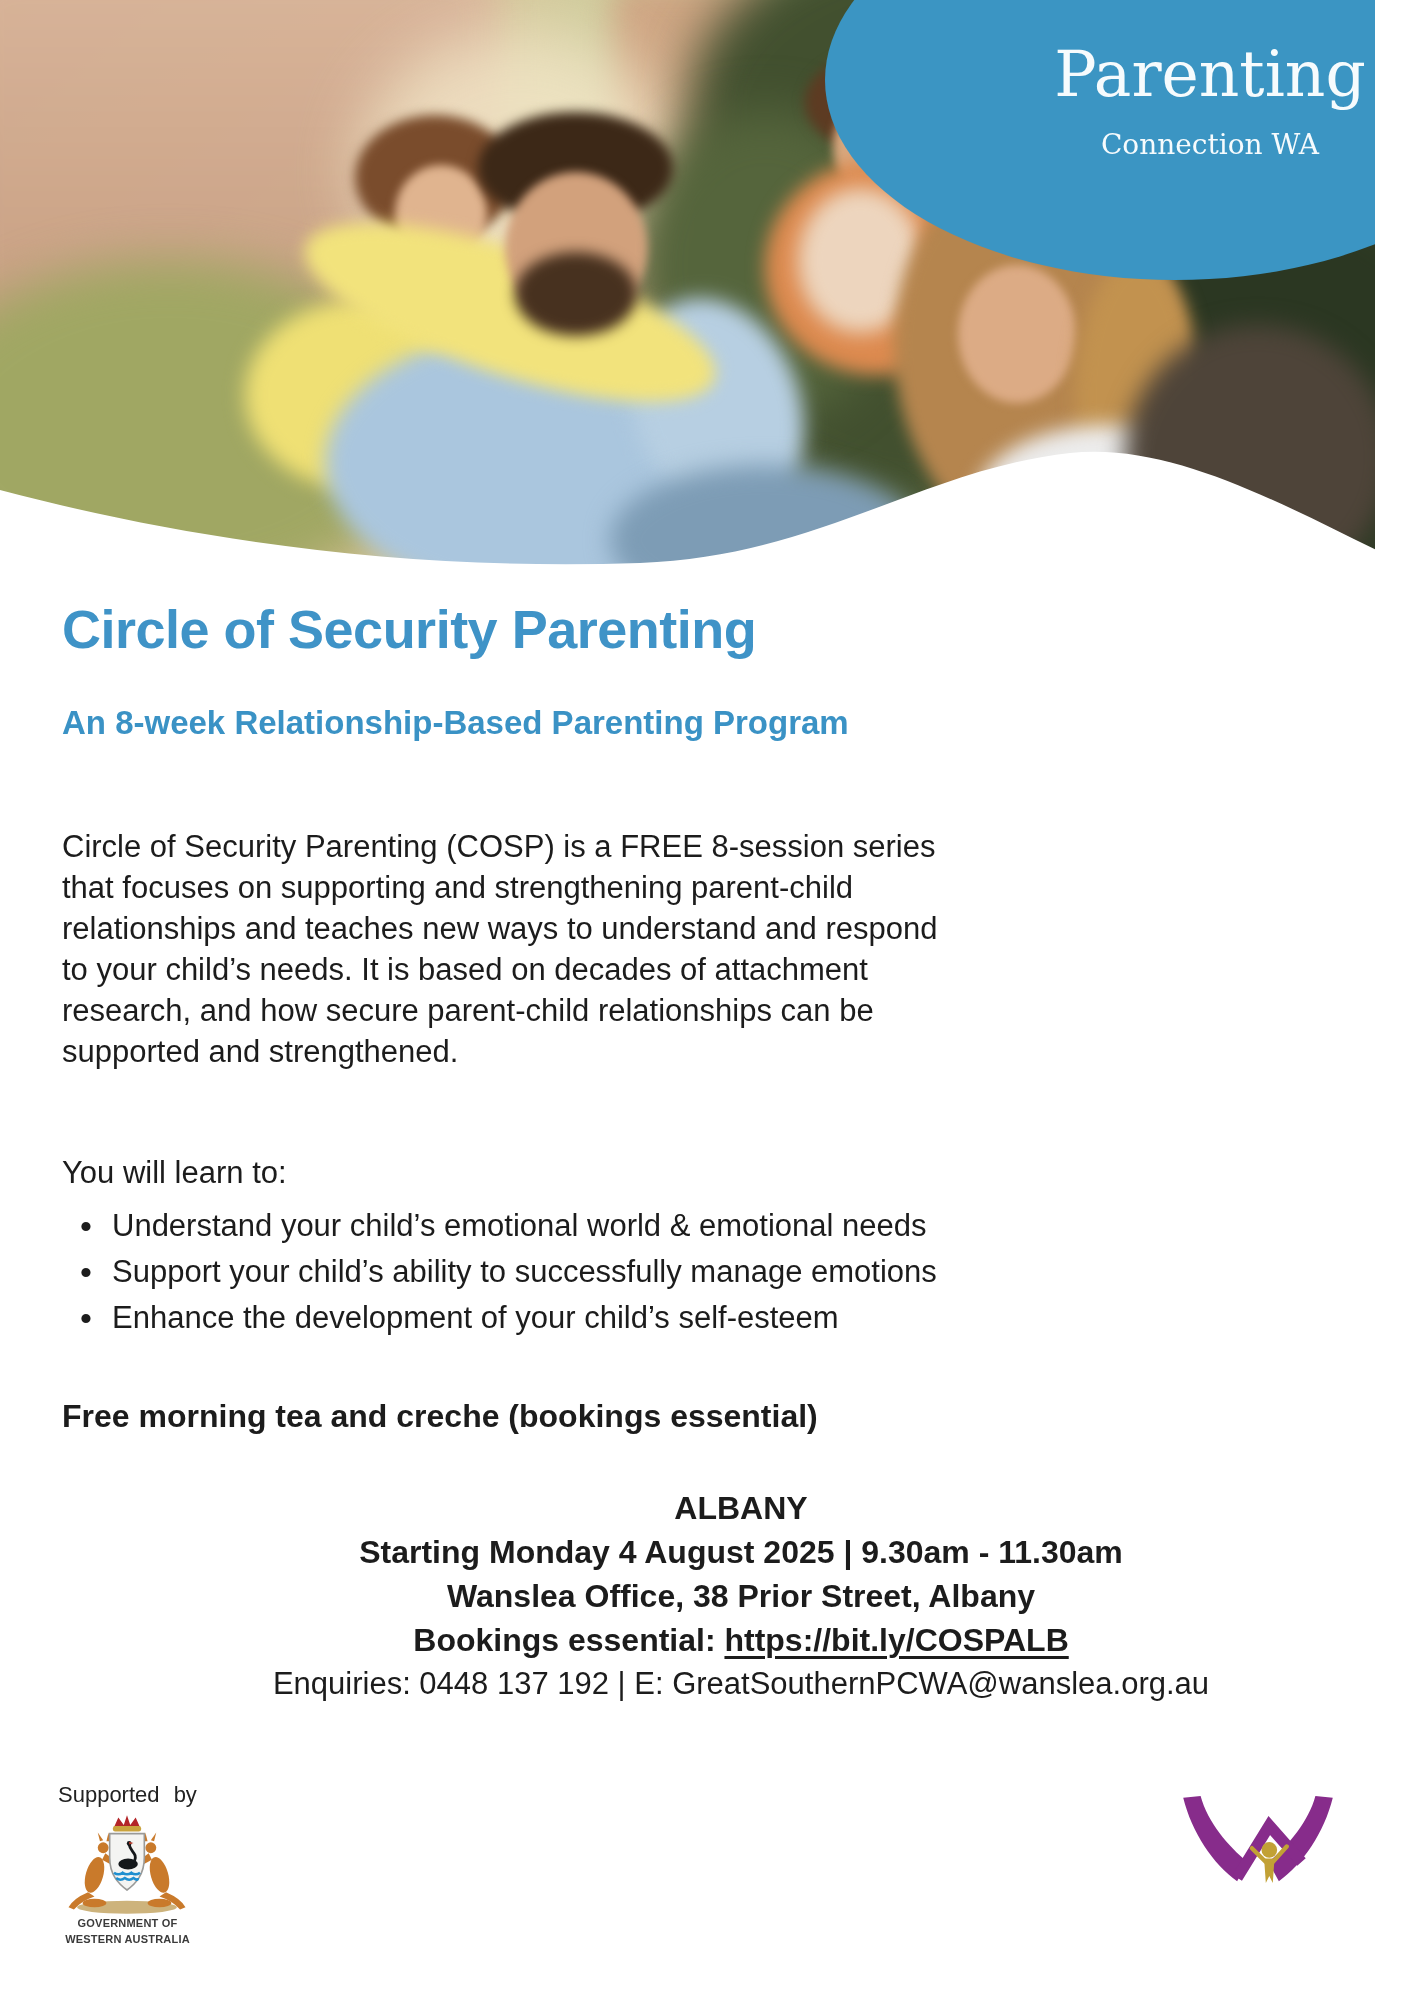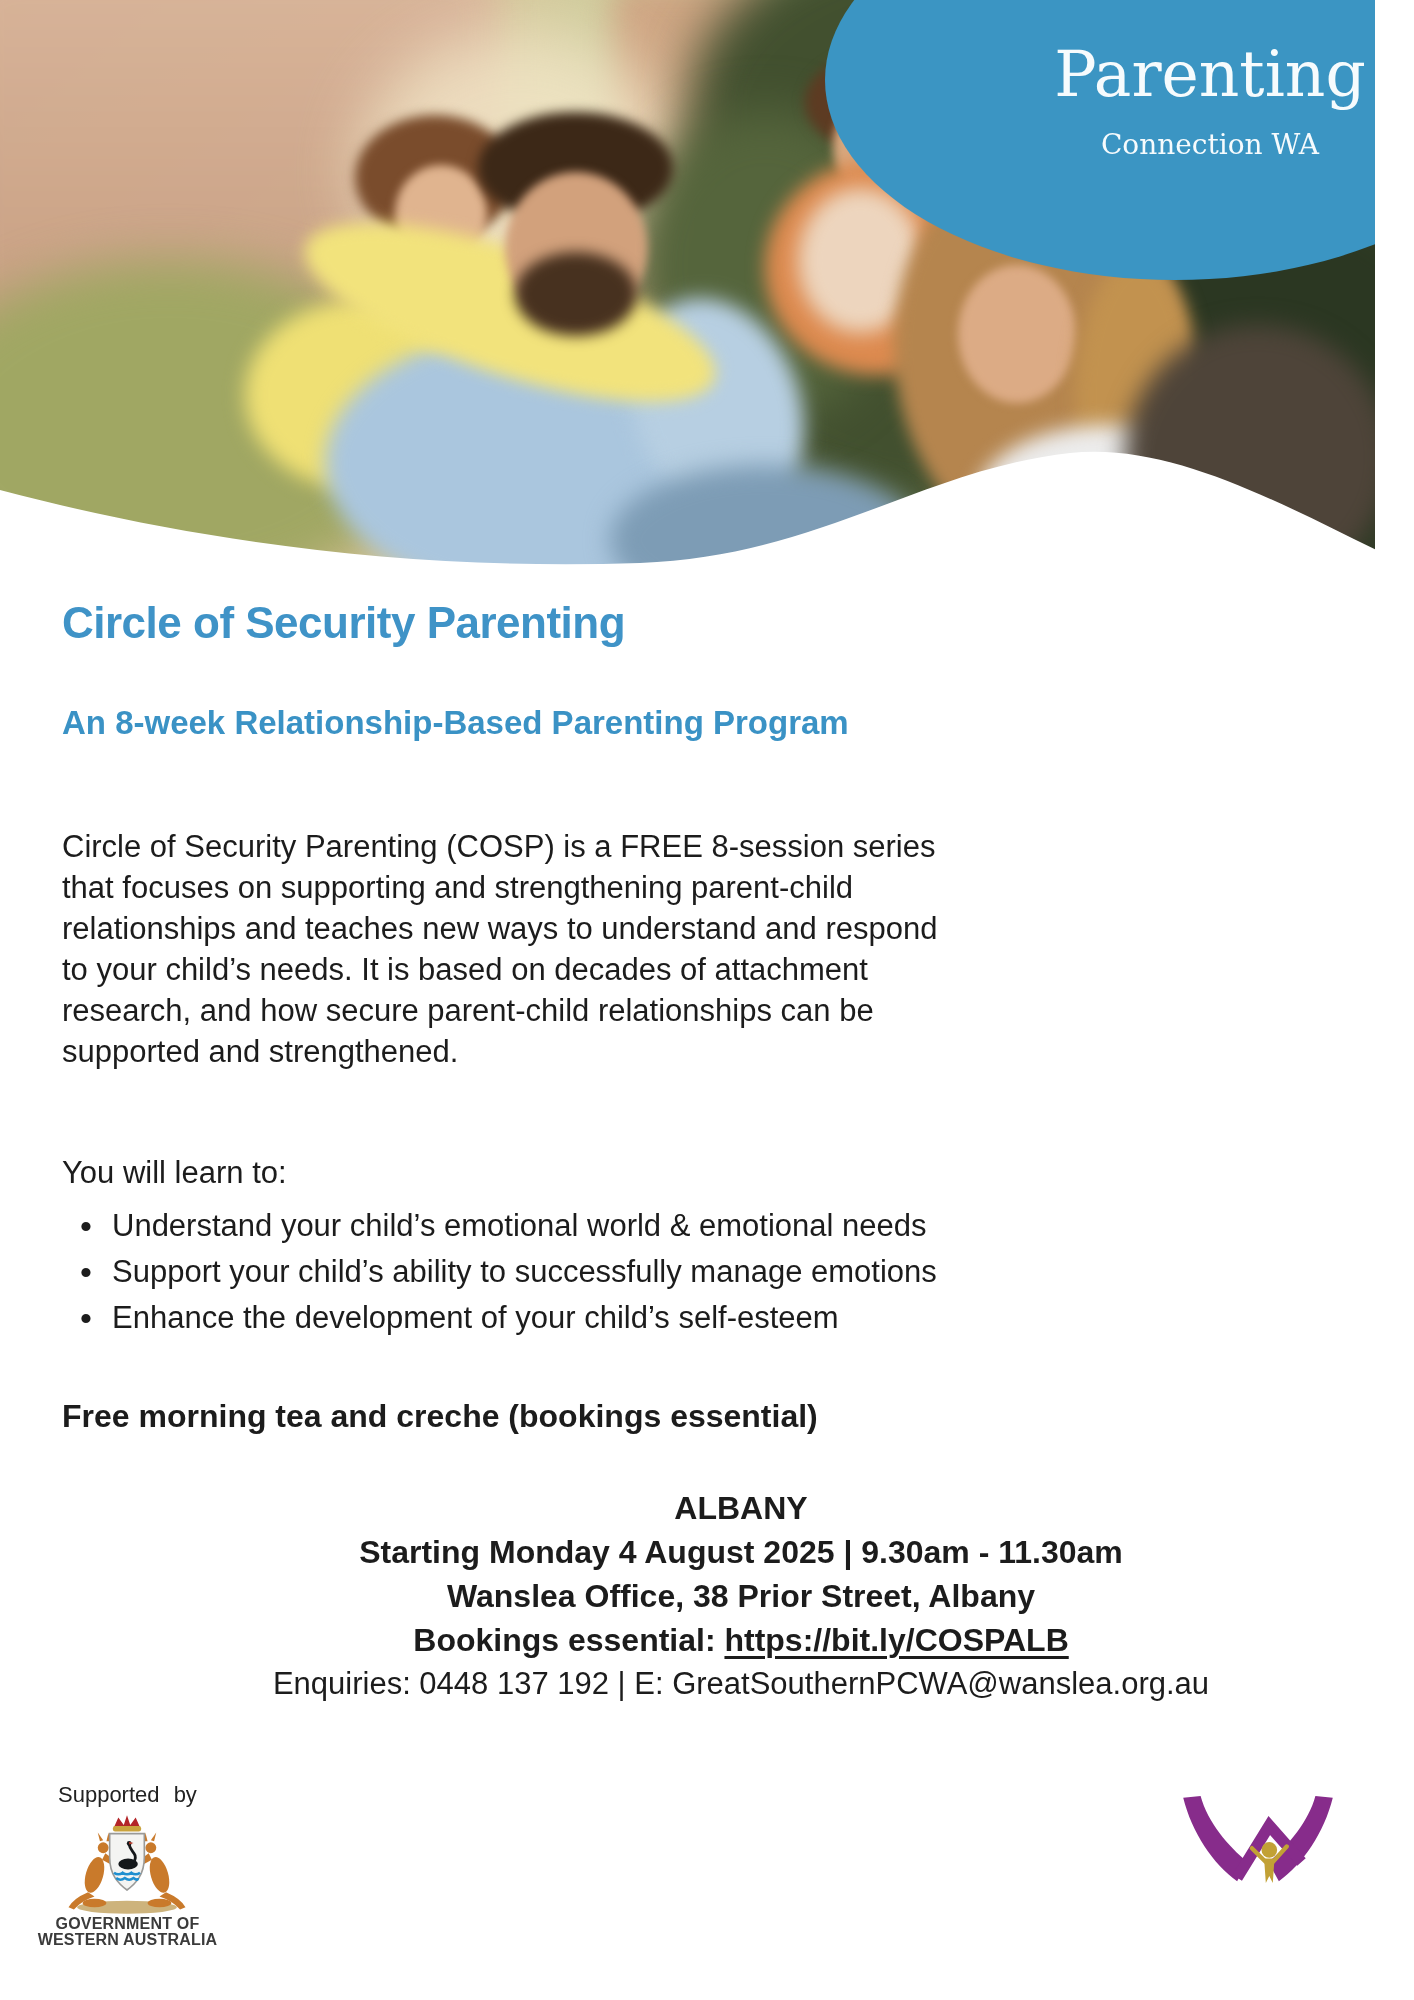--- a/index.html
+++ b/index.html
@@ -40,38 +40,38 @@
   .f-w-top{left:975px;top:425px;width:265px;height:155px;background:#ececec;filter:blur(10px);}
   .f-w-vest{left:1125px;top:325px;width:265px;height:265px;background:#4e4439;filter:blur(12px);}
   .wave{position:absolute;left:0;top:375px;width:1414px;height:201px;z-index:5;}
   
   .badge{position:absolute;top:-120px;right:-150px;width:700px;height:400px;border-radius:50%;
     background:#3b95c3;z-index:6;}
   .badge-text{position:absolute;left:1020px;top:42px;width:380px;text-align:center;z-index:7;color:#f6fbfd;}
   .badge-line1{font-family:"DejaVu Serif",serif;font-size:63px;line-height:1.05;}
   .badge-line2{font-family:"DejaVu Serif",serif;font-size:28px;line-height:1.2;margin-top:20px;}
   
-  .title{position:absolute;left:62px;top:598px;font-size:44px;font-weight:bold;color:#3f93c7;letter-spacing:-0.5px;}
+  .title{position:absolute;left:62px;top:598px;font-size:54px;font-weight:bold;color:#3f93c7;letter-spacing:-0.5px;}
   .subtitle{position:absolute;left:62px;top:704px;font-size:33px;font-weight:bold;color:#3a92c5;}
   .intro{position:absolute;left:62px;top:826px;width:1010px;font-size:31px;line-height:41px;white-space:pre-line;}
   .learn{position:absolute;left:62px;top:1152px;width:1010px;font-size:31px;}
   .learn-heading{line-height:41px;}
   .learn ul{margin:10px 0 0 0;padding:0;list-style:none;}
   .learn li{position:relative;padding-left:50px;line-height:46px;}
   .learn li::before{content:"\2022";position:absolute;left:18px;font-size:34px;}
   .creche{position:absolute;left:62px;top:1398px;font-size:32px;font-weight:bold;}
   .event{position:absolute;left:0;top:1486px;width:1414px;text-align:center;padding-left:34px;}
   .event .line{font-size:32px;font-weight:bold;line-height:44px;}
   .event .line-enq{font-size:31px;font-weight:normal;line-height:44px;}
   .event a{color:#1c1c1c;text-decoration:underline;text-decoration-thickness:3px;text-underline-offset:5px;}
   
   .supported{position:absolute;left:58px;top:1782px;font-size:22px;color:#222;word-spacing:8px;}
   .gov-crest{position:absolute;left:62px;top:1812px;}
   .gov-text{position:absolute;left:30px;top:1916px;width:195px;text-align:center;
-    font-size:16px;font-weight:bold;color:#3b3b3b;line-height:15.5px;letter-spacing:.2px;}
+    font-size:11px;font-weight:bold;color:#3b3b3b;line-height:15.5px;letter-spacing:.2px;}
   .wanslea-mark{position:absolute;left:1178px;top:1796px;}
   .wanslea-word{position:absolute;left:1158px;top:1892px;width:200px;text-align:center;
     font-family:"Liberation Serif",serif;font-size:54px;color:#722a7c;}
 </style>
 </head>
 <body>
 
 <div class="page">
 
   <div class="photo">

